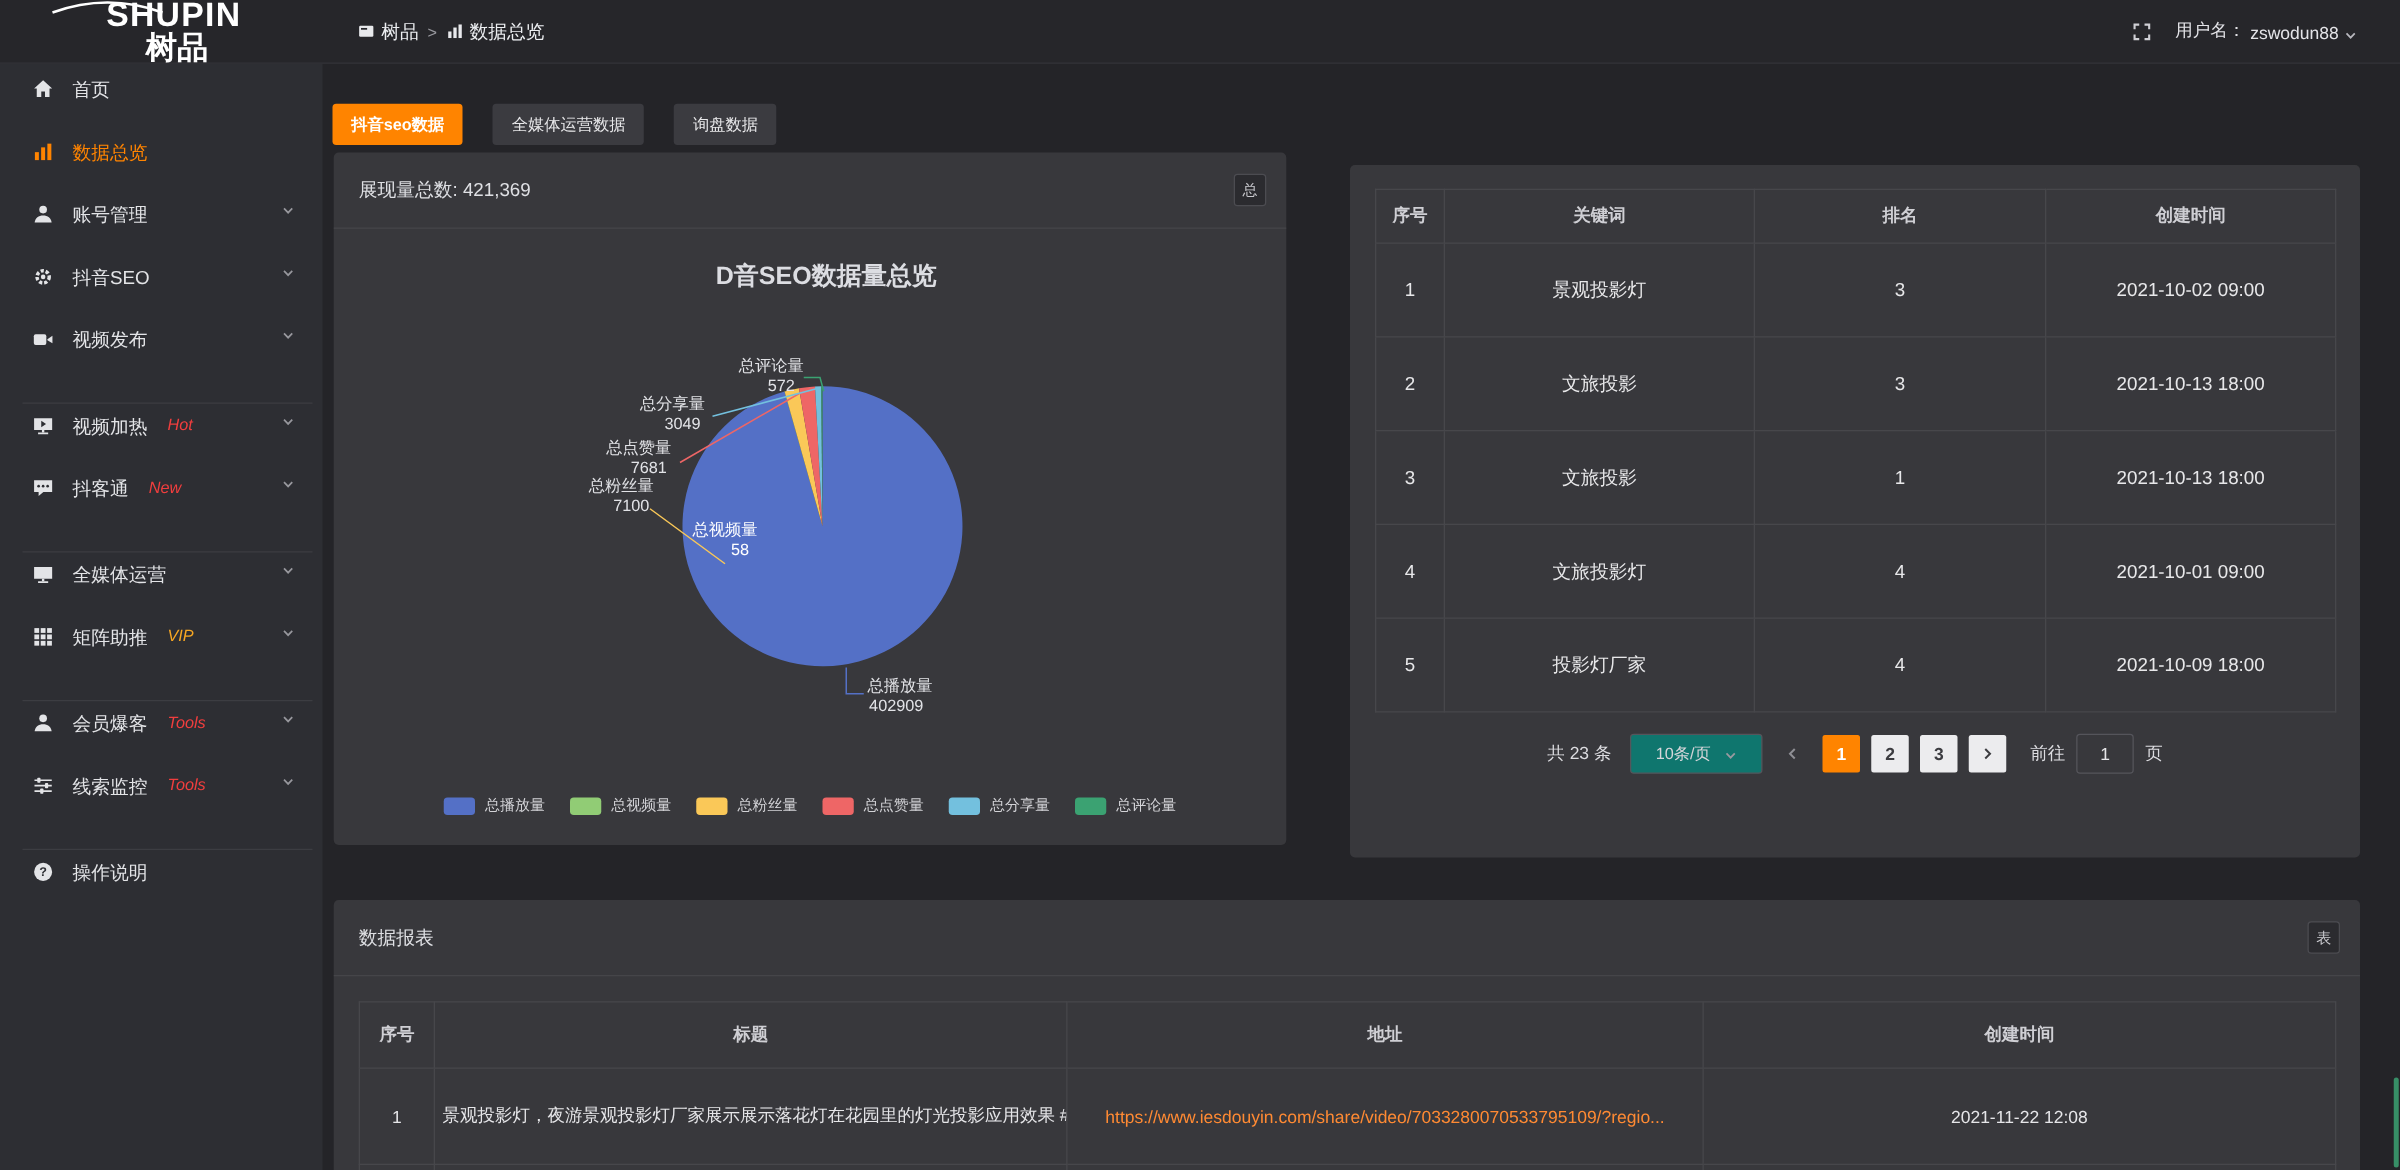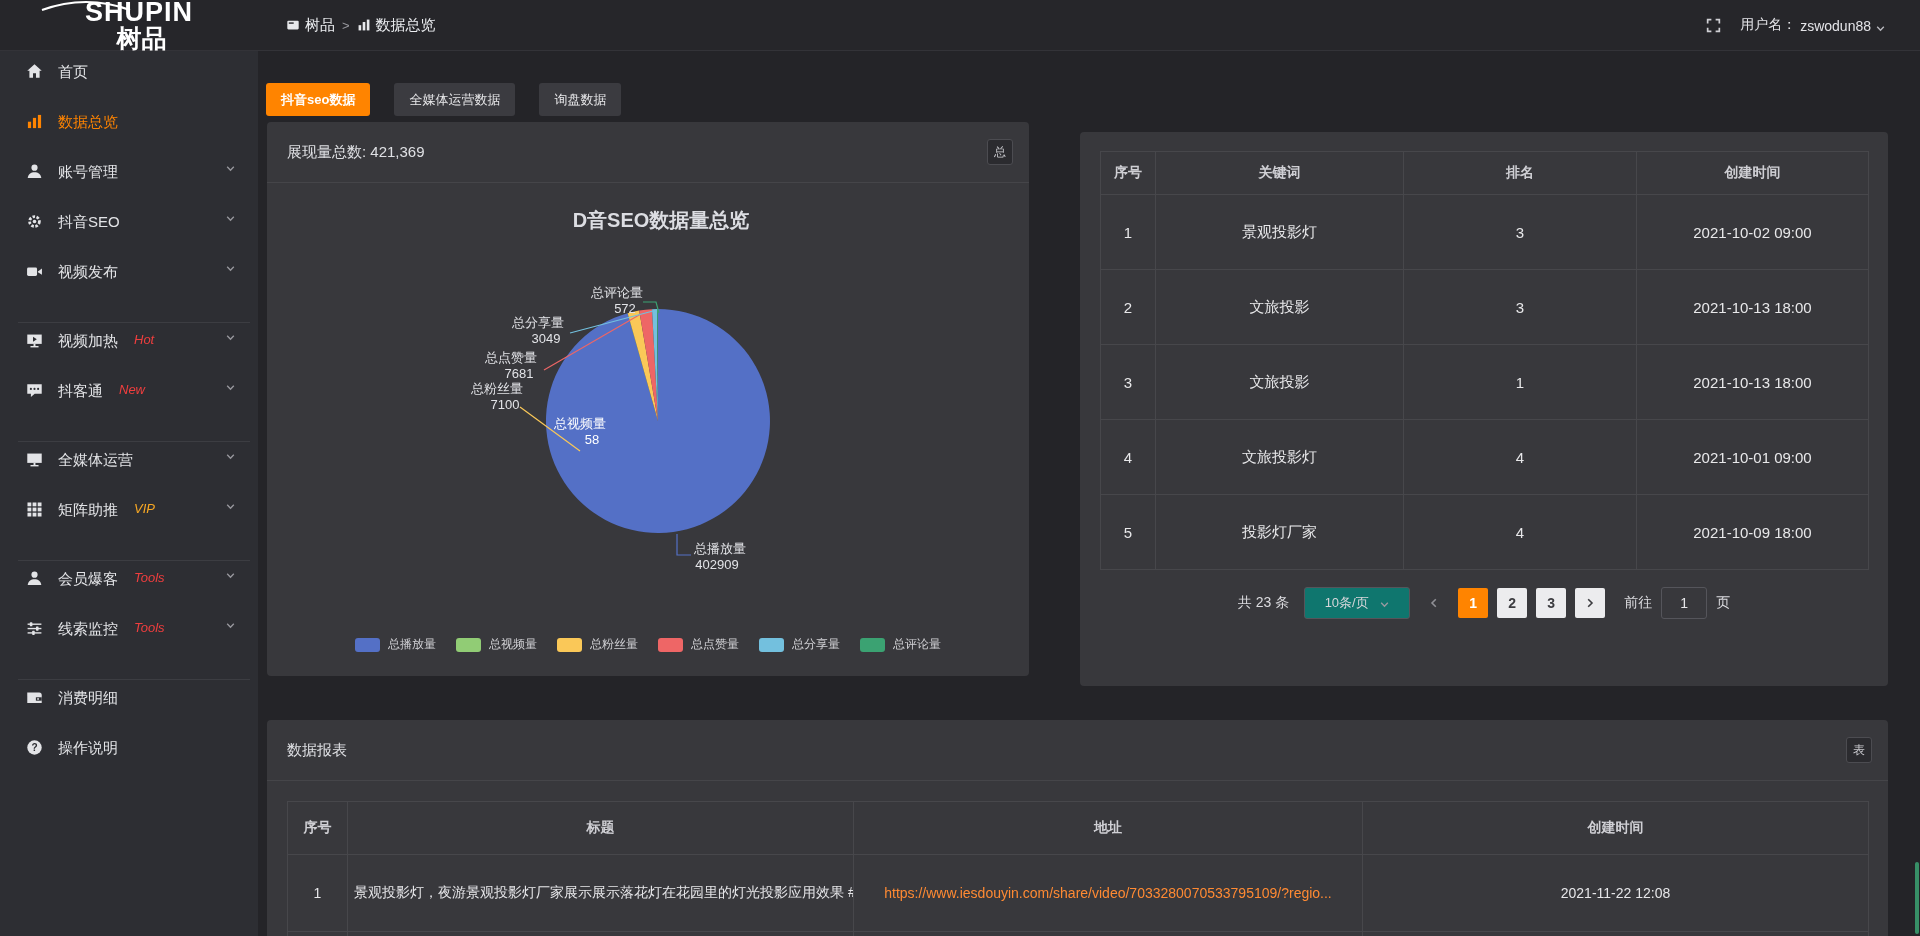--- a/index.html
+++ b/index.html
@@ -304,30 +304,20 @@
         <span class="side-tag" style="color: rgb(240, 62, 62);">Tools</span>
         <span class="side-chev">
           <svg viewBox="0 0 12 12" fill="none" stroke="currentColor" stroke-width="1.5">
             <path d="M2.4 4.1 6 7.8l3.6-3.7"></path>
           </svg>
         </span>
       </div>
       <div class="side-div"></div>
       <div class="side-item">
         <span class="sicon">
-          <svg viewBox="0 0 16 16" fill="currentColor">
-            <path d="M1.2 3.4h11.2a2.4 2.4 0 0 1 2.4 2.4v7.4H1.2z"></path>
-            <path d="M9.3 7.8h5.5v3.2H9.3z" fill="#2d2e33"></path>
-            <rect x="10.5" y="8.7" width="1.7" height="1.4"></rect>
-          </svg>
-        </span>
-        <span>消费明细</span>
-      </div>
-      <div class="side-item">
-        <span class="sicon">
           <svg viewBox="0 0 16 16">
             <circle cx="8" cy="8" r="6.8" fill="currentColor"></circle>
             <text x="8" y="11.3" text-anchor="middle" font-size="9.5" font-weight="bold" fill="#2d2e33">?</text>
           </svg>
         </span>
         <span>操作说明</span>
       </div>
     </div>
 
   <div class="main">

